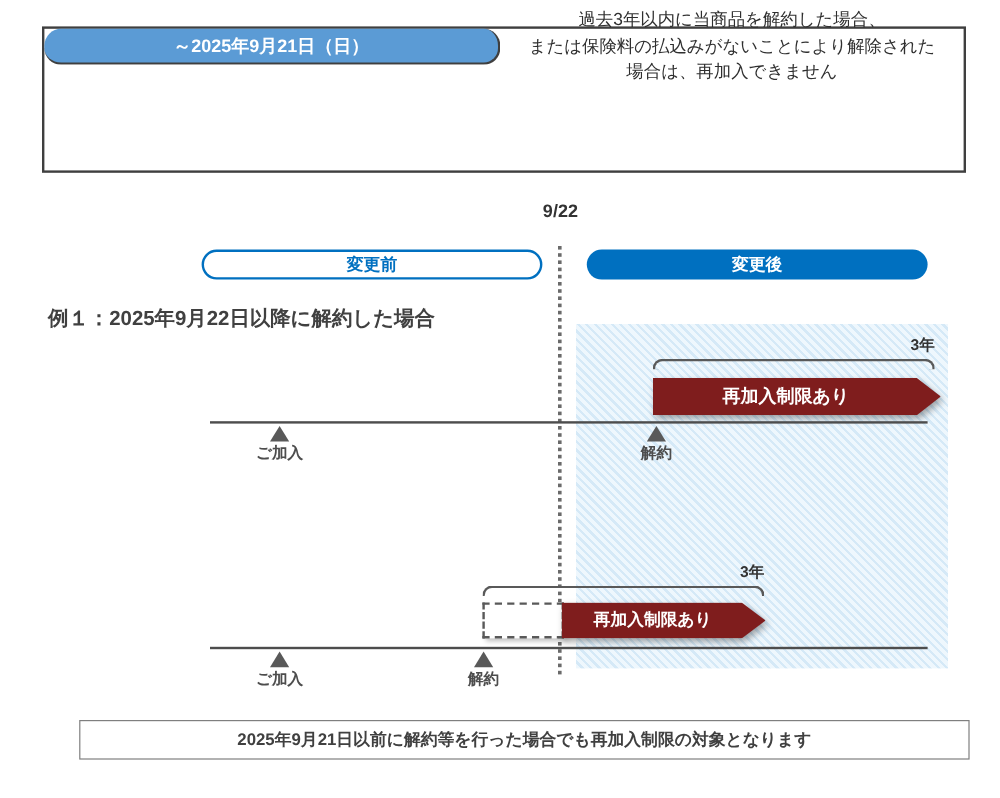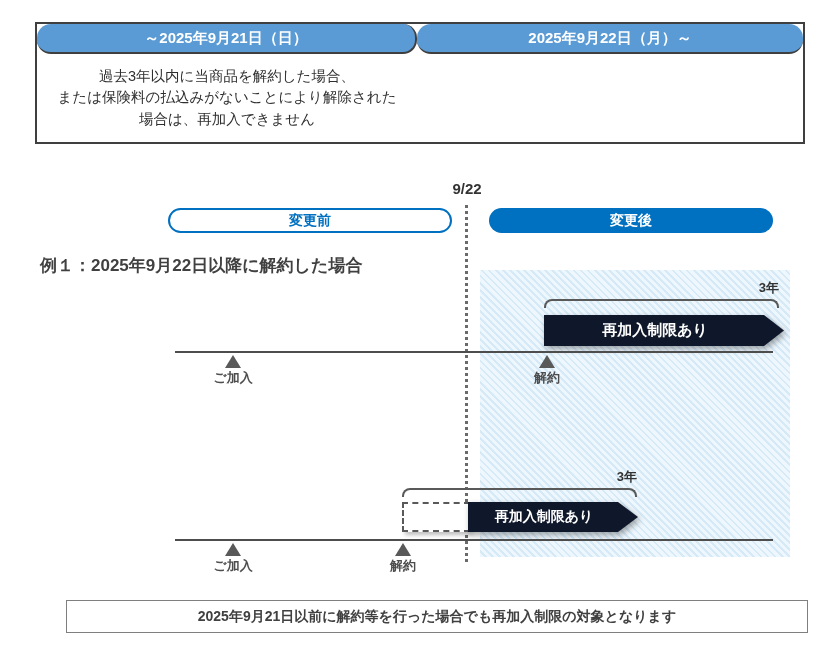--- a/index.html
+++ b/index.html
@@ -10,21 +10,21 @@
   .cmp-table{position:absolute;left:35px;top:22px;width:770px;height:122px;
     display:grid;grid-template-columns:380px 1fr;grid-template-rows:30px 1fr;
     border:2px solid #3f3f3f;box-sizing:border-box;}
   .cmp-cell{display:flex;align-items:center;justify-content:center;text-align:center;box-sizing:border-box;}
   .cmp-head{background:#5B9BD5;color:#ffffff;font-weight:bold;font-size:15px;border-radius:14px;}
   .cmp-body{color:#2f2f2f;font-size:14.5px;line-height:1.45;white-space:pre-line;}
   .b-right{border-right:2px solid #3f3f3f;}
   .b-bottom{border-bottom:2px solid #3f3f3f;}
 
   
-  .date-label{position:absolute;left:440px;top:180px;width:54px;text-align:center;
+  .date-label{position:absolute;left:440px;top:168px;width:54px;text-align:center;
     font-weight:bold;font-size:15px;color:#333;}
   .vline{position:absolute;left:465px;top:205px;height:357px;width:0;
     border-left:3px dotted #6a6a6a;}
   .shade{position:absolute;left:480px;top:270px;width:310px;height:287px;
     background:repeating-linear-gradient(45deg,#eef7fd 0px,#eef7fd 3px,#d5e9f7 3px,#d5e9f7 5px);}
   .pill{position:absolute;top:208px;width:284px;height:25px;border-radius:14px;
     display:flex;align-items:center;justify-content:center;
     font-weight:bold;font-size:14px;box-sizing:border-box;}
   .pill-before{left:168px;background:#ffffff;border:2px solid #0070C0;color:#0070C0;}
   .pill-after{left:489px;background:#0070C0;color:#ffffff;}
@@ -32,39 +32,38 @@
   .ex-title{position:absolute;left:40px;font-weight:bold;font-size:17px;color:#404040;white-space:nowrap;}
   .duration{position:absolute;width:235px;text-align:right;font-weight:bold;font-size:13px;color:#333;}
   .bracket{position:absolute;width:235px;height:9px;box-sizing:border-box;
     border:2px solid #595959;border-bottom:none;border-radius:8px 8px 0 0;background:transparent;}
   .tl-line{position:absolute;left:175px;width:598px;height:2px;background:#4d4d4d;}
   .tri{position:absolute;width:0;height:0;border-left:8px solid transparent;
     border-right:8px solid transparent;border-bottom:13px solid #595959;}
   .marker-label{position:absolute;width:60px;text-align:center;font-weight:bold;
     font-size:13px;color:#4d4d4d;white-space:nowrap;}
   .arrow-wrap{position:absolute;filter:drop-shadow(2px 3px 3px rgba(0,0,0,0.35));}
-  .arrow{height:100%;background:#0f172a;color:#ffffff;font-weight:bold;font-size:15px;
+  .arrow{height:100%;background:#7f1d1d;color:#ffffff;font-weight:bold;font-size:15px;
     display:flex;align-items:center;justify-content:center;padding-right:18px;box-sizing:border-box;
     clip-path:polygon(0 0,calc(100% - 20px) 0,100% 50%,calc(100% - 20px) 100%,0 100%);}
   .dash-box{position:absolute;left:402px;top:502px;width:68px;height:30px;background:#ffffff;
     border:2px dashed #595959;box-sizing:border-box;box-shadow:3px 3px 4px rgba(0,0,0,0.25);}
 
   
   .note{position:absolute;left:66px;top:600px;width:740px;height:31px;
     border:1px solid #7f7f7f;display:flex;align-items:center;justify-content:center;
     font-weight:bold;font-size:14px;color:#404040;background:#ffffff;}
 </style>
 </head>
 <body>
 
 <div class="page">
 
   <div class="cmp-table">
     <div class="cmp-cell cmp-head b-right b-bottom">～2025年9月21日（日）</div>
-    <div class="cmp-cell cmp-head b-bottom">2025年9月22日（月）～</div>
     <div class="cmp-cell cmp-body">過去3年以内に当商品を解約した場合、
 または保険料の払込みがないことにより解除された
 場合は、再加入できません</div>
   </div>
 
   <div class="shade"></div>
 
   <div class="date-label">9/22</div>
   <div class="vline"></div>
 

